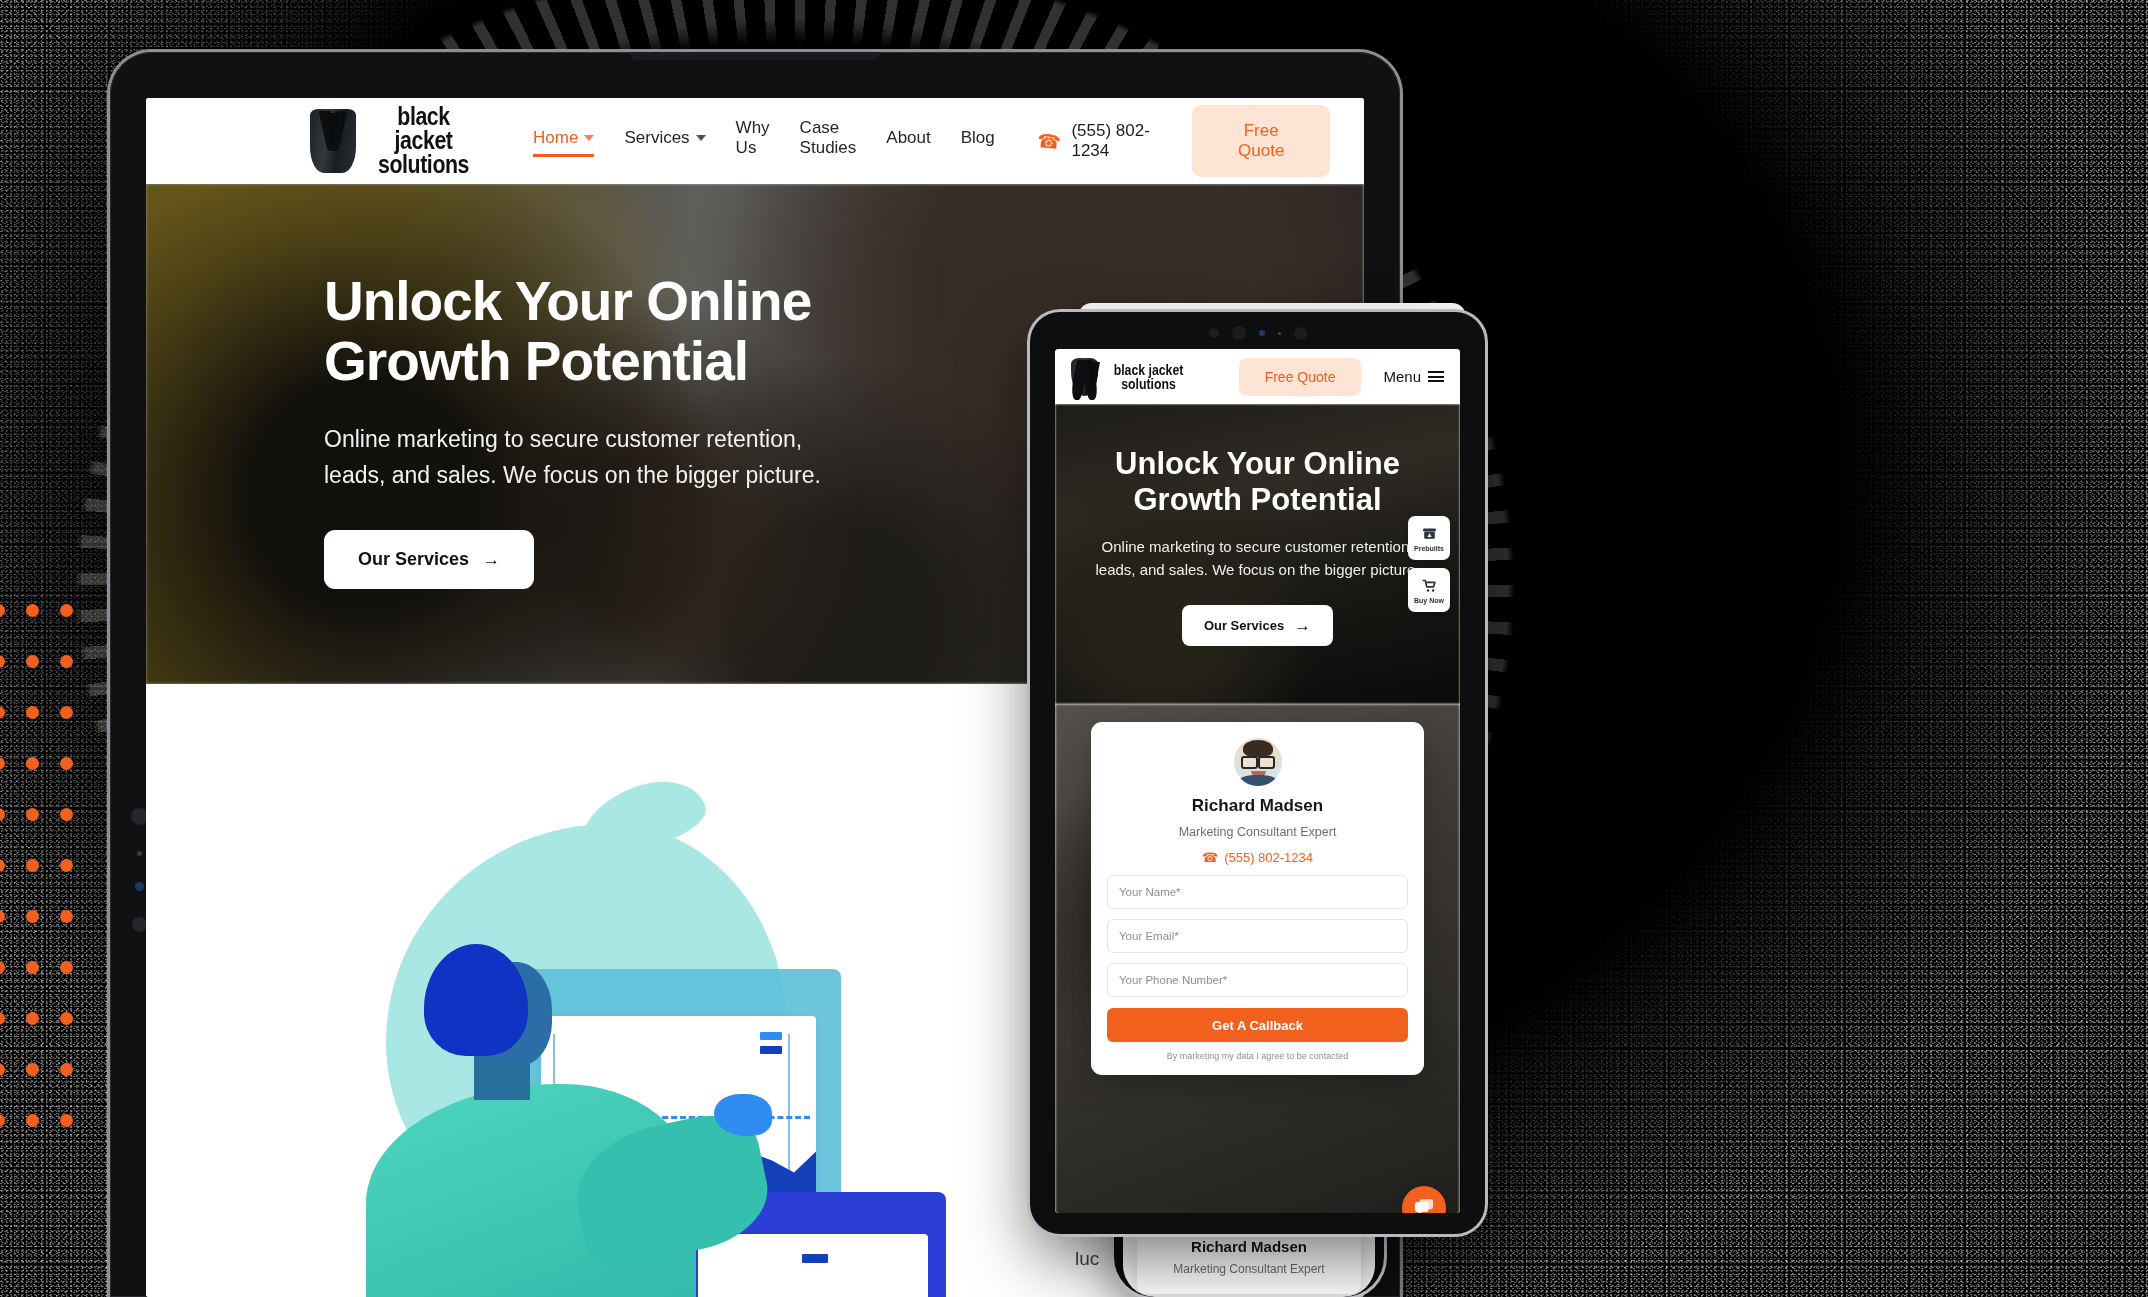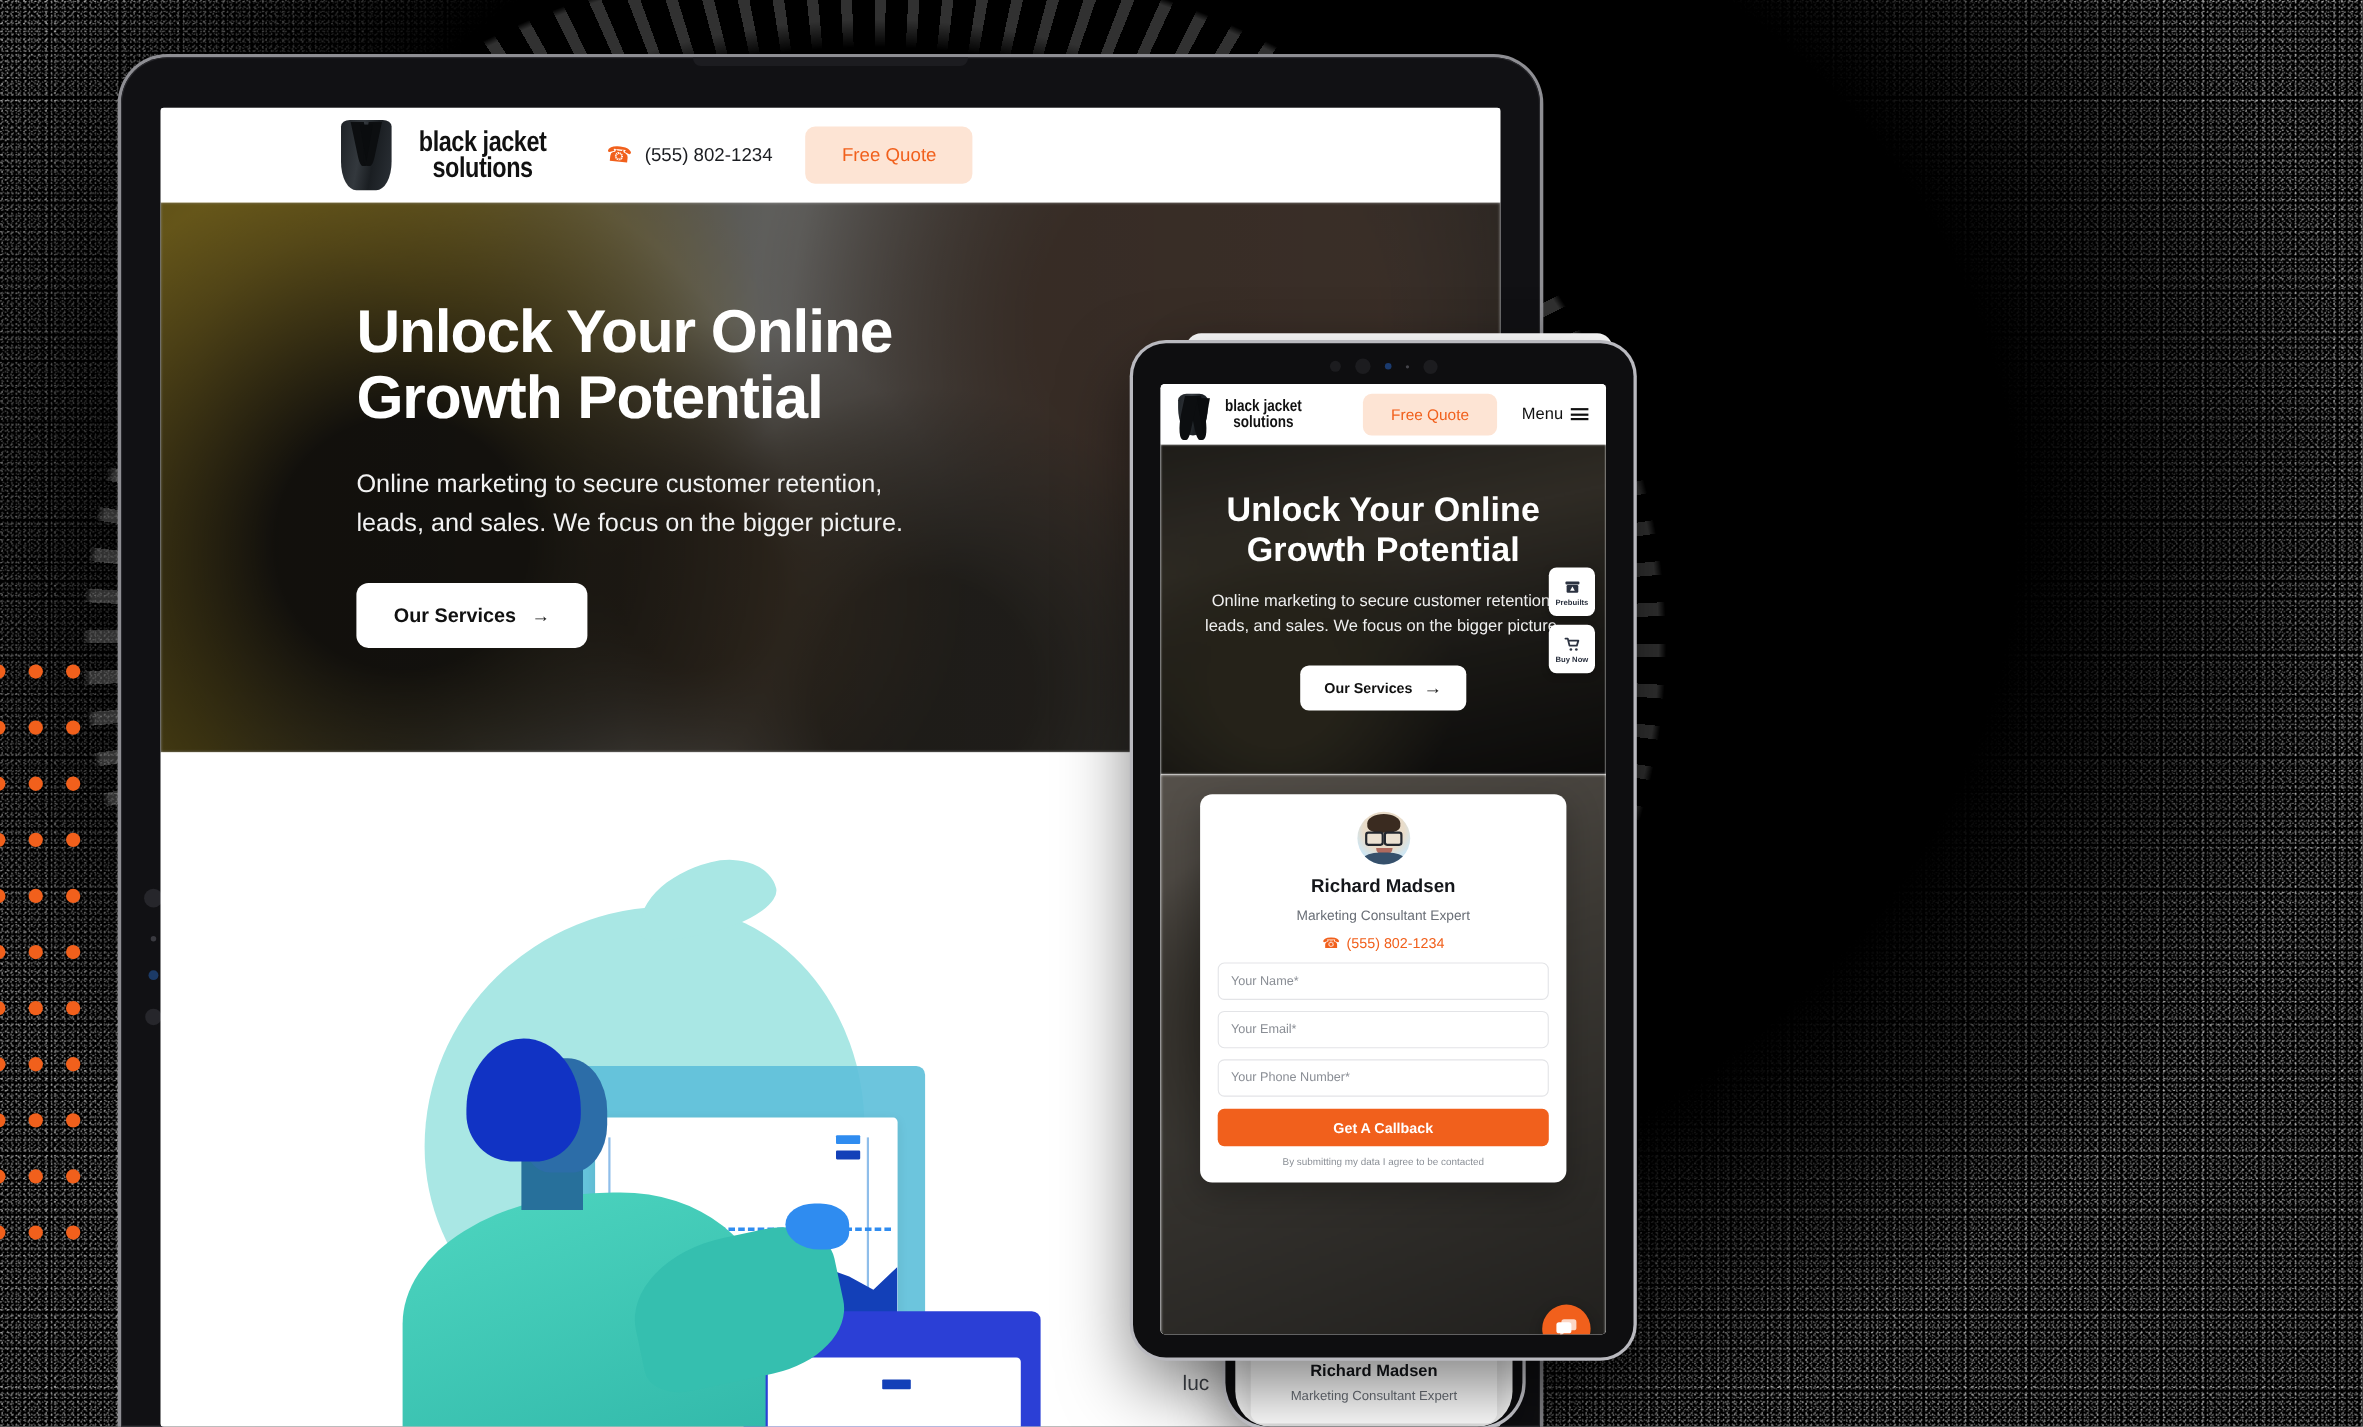--- a/index.html
+++ b/index.html
@@ -372,20 +372,42 @@
             <div class="lapelL"></div>
             <div class="lapelR"></div>
             <div class="vcut"></div>
         </div>
         <div class="brand-txt">
           <span>black jacket</span>
           <span class="l2">solutions</span>
         </div>
       </div>
 
+      <nav class="dmenu">
+        <a href="#" class="active">
+          <span>Home</span>
+          <span class="caret"></span>
+        </a>
+        <a href="#">
+          <span>Services</span>
+          <span class="caret"></span>
+        </a>
+        <a href="#">
+            <span>Why Us</span>
+          </a>
+        <a href="#">
+            <span>Case Studies</span>
+          </a>
+        <a href="#">
+            <span>About</span>
+          </a>
+        <a href="#">
+            <span>Blog</span>
+          </a>
+      </nav>
 
       <div class="dphone">
         <span class="phicon">☎</span>
         <span>(555) 802-1234</span>
       </div>
       <button class="quote-btn">Free Quote</button>
     </div>
 
     <section class="hero">
       <div class="hero-img"></div>
@@ -595,21 +617,21 @@
         <div class="tfield">
             <span>Your Name*</span>
           </div>
         <div class="tfield">
             <span>Your Email*</span>
           </div>
         <div class="tfield">
             <span>Your Phone Number*</span>
           </div>
         <button class="tsubmit">Get A Callback</button>
-        <div class="tdisc">By submitting my data I agree to be contacted</div>
+        <div class="tdisc">By marketing my data I agree to be contacted</div>
       </div>
       <div class="chat-fab">
         <svg width="22" height="20" viewBox="0 0 24 22">
           <rect x="7" y="1.5" width="15" height="11" rx="2.6" fill="#fff" opacity=".75"></rect>
           <rect x="2" y="4.5" width="15" height="11" rx="2.6" fill="#fff"></rect>
           <path d="M6 15.5l-1.5 4 5-4z" fill="#fff"></path>
         </svg>
       </div>
     </div>
   </div>

